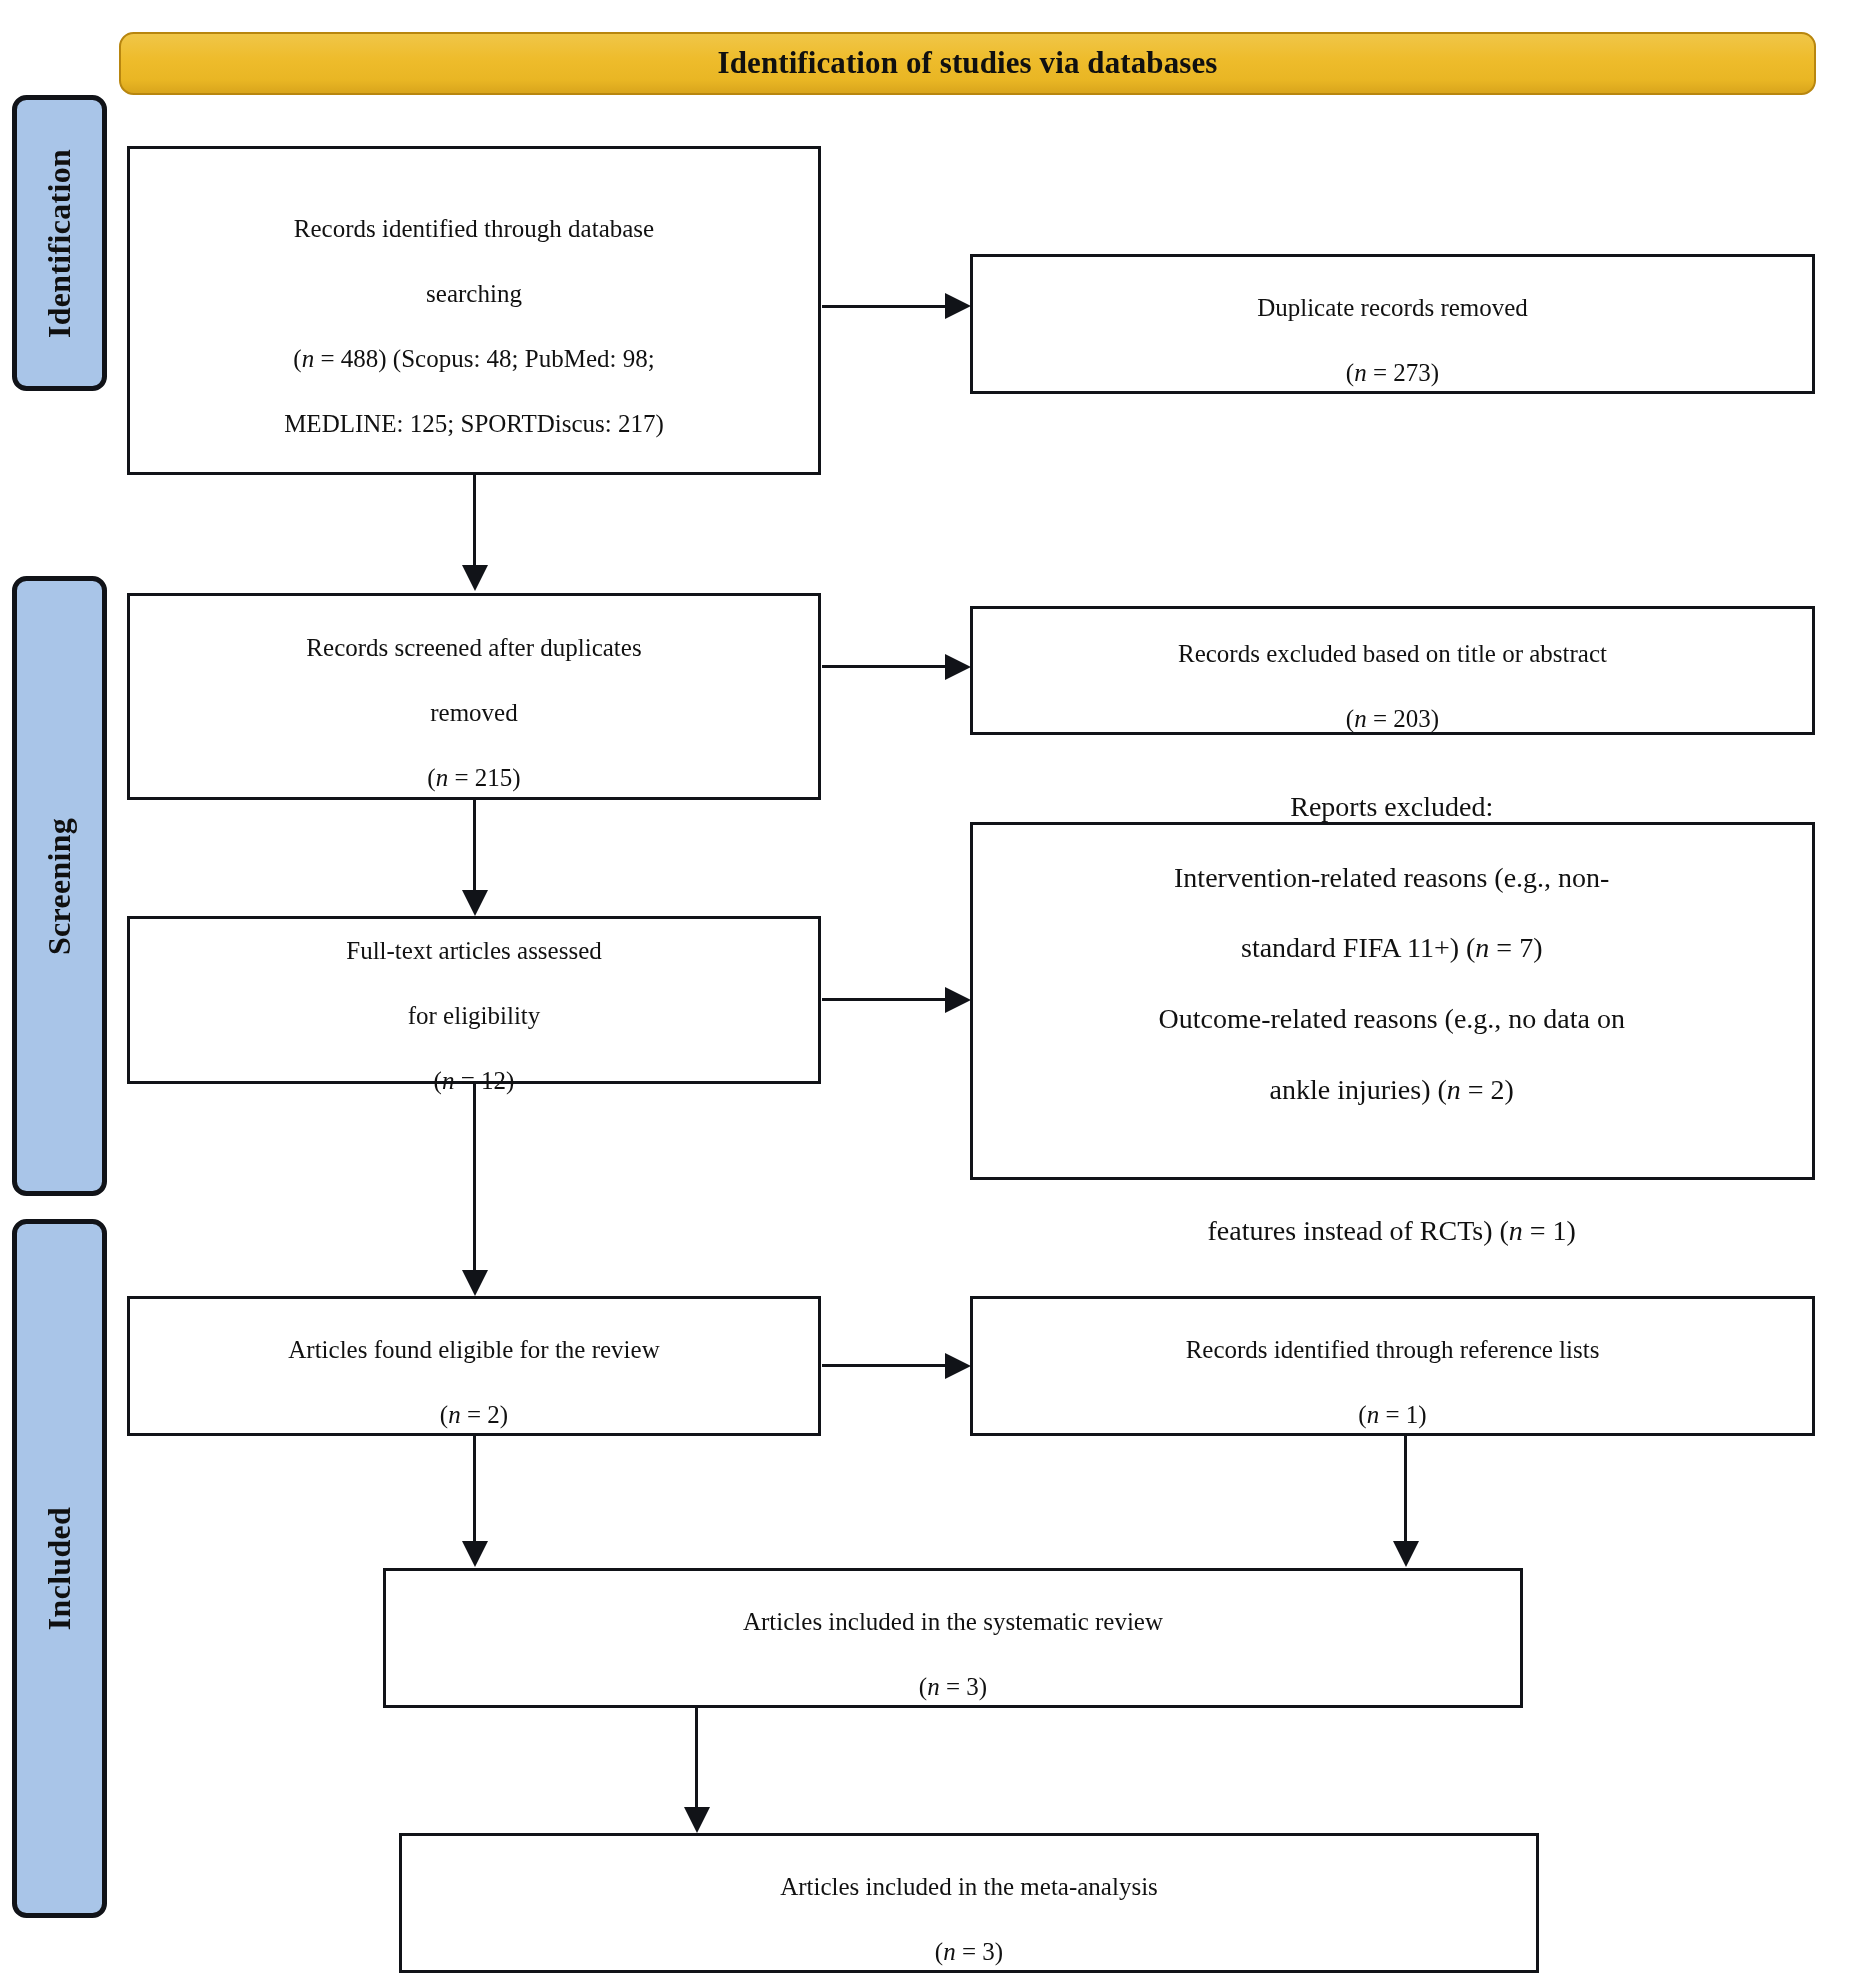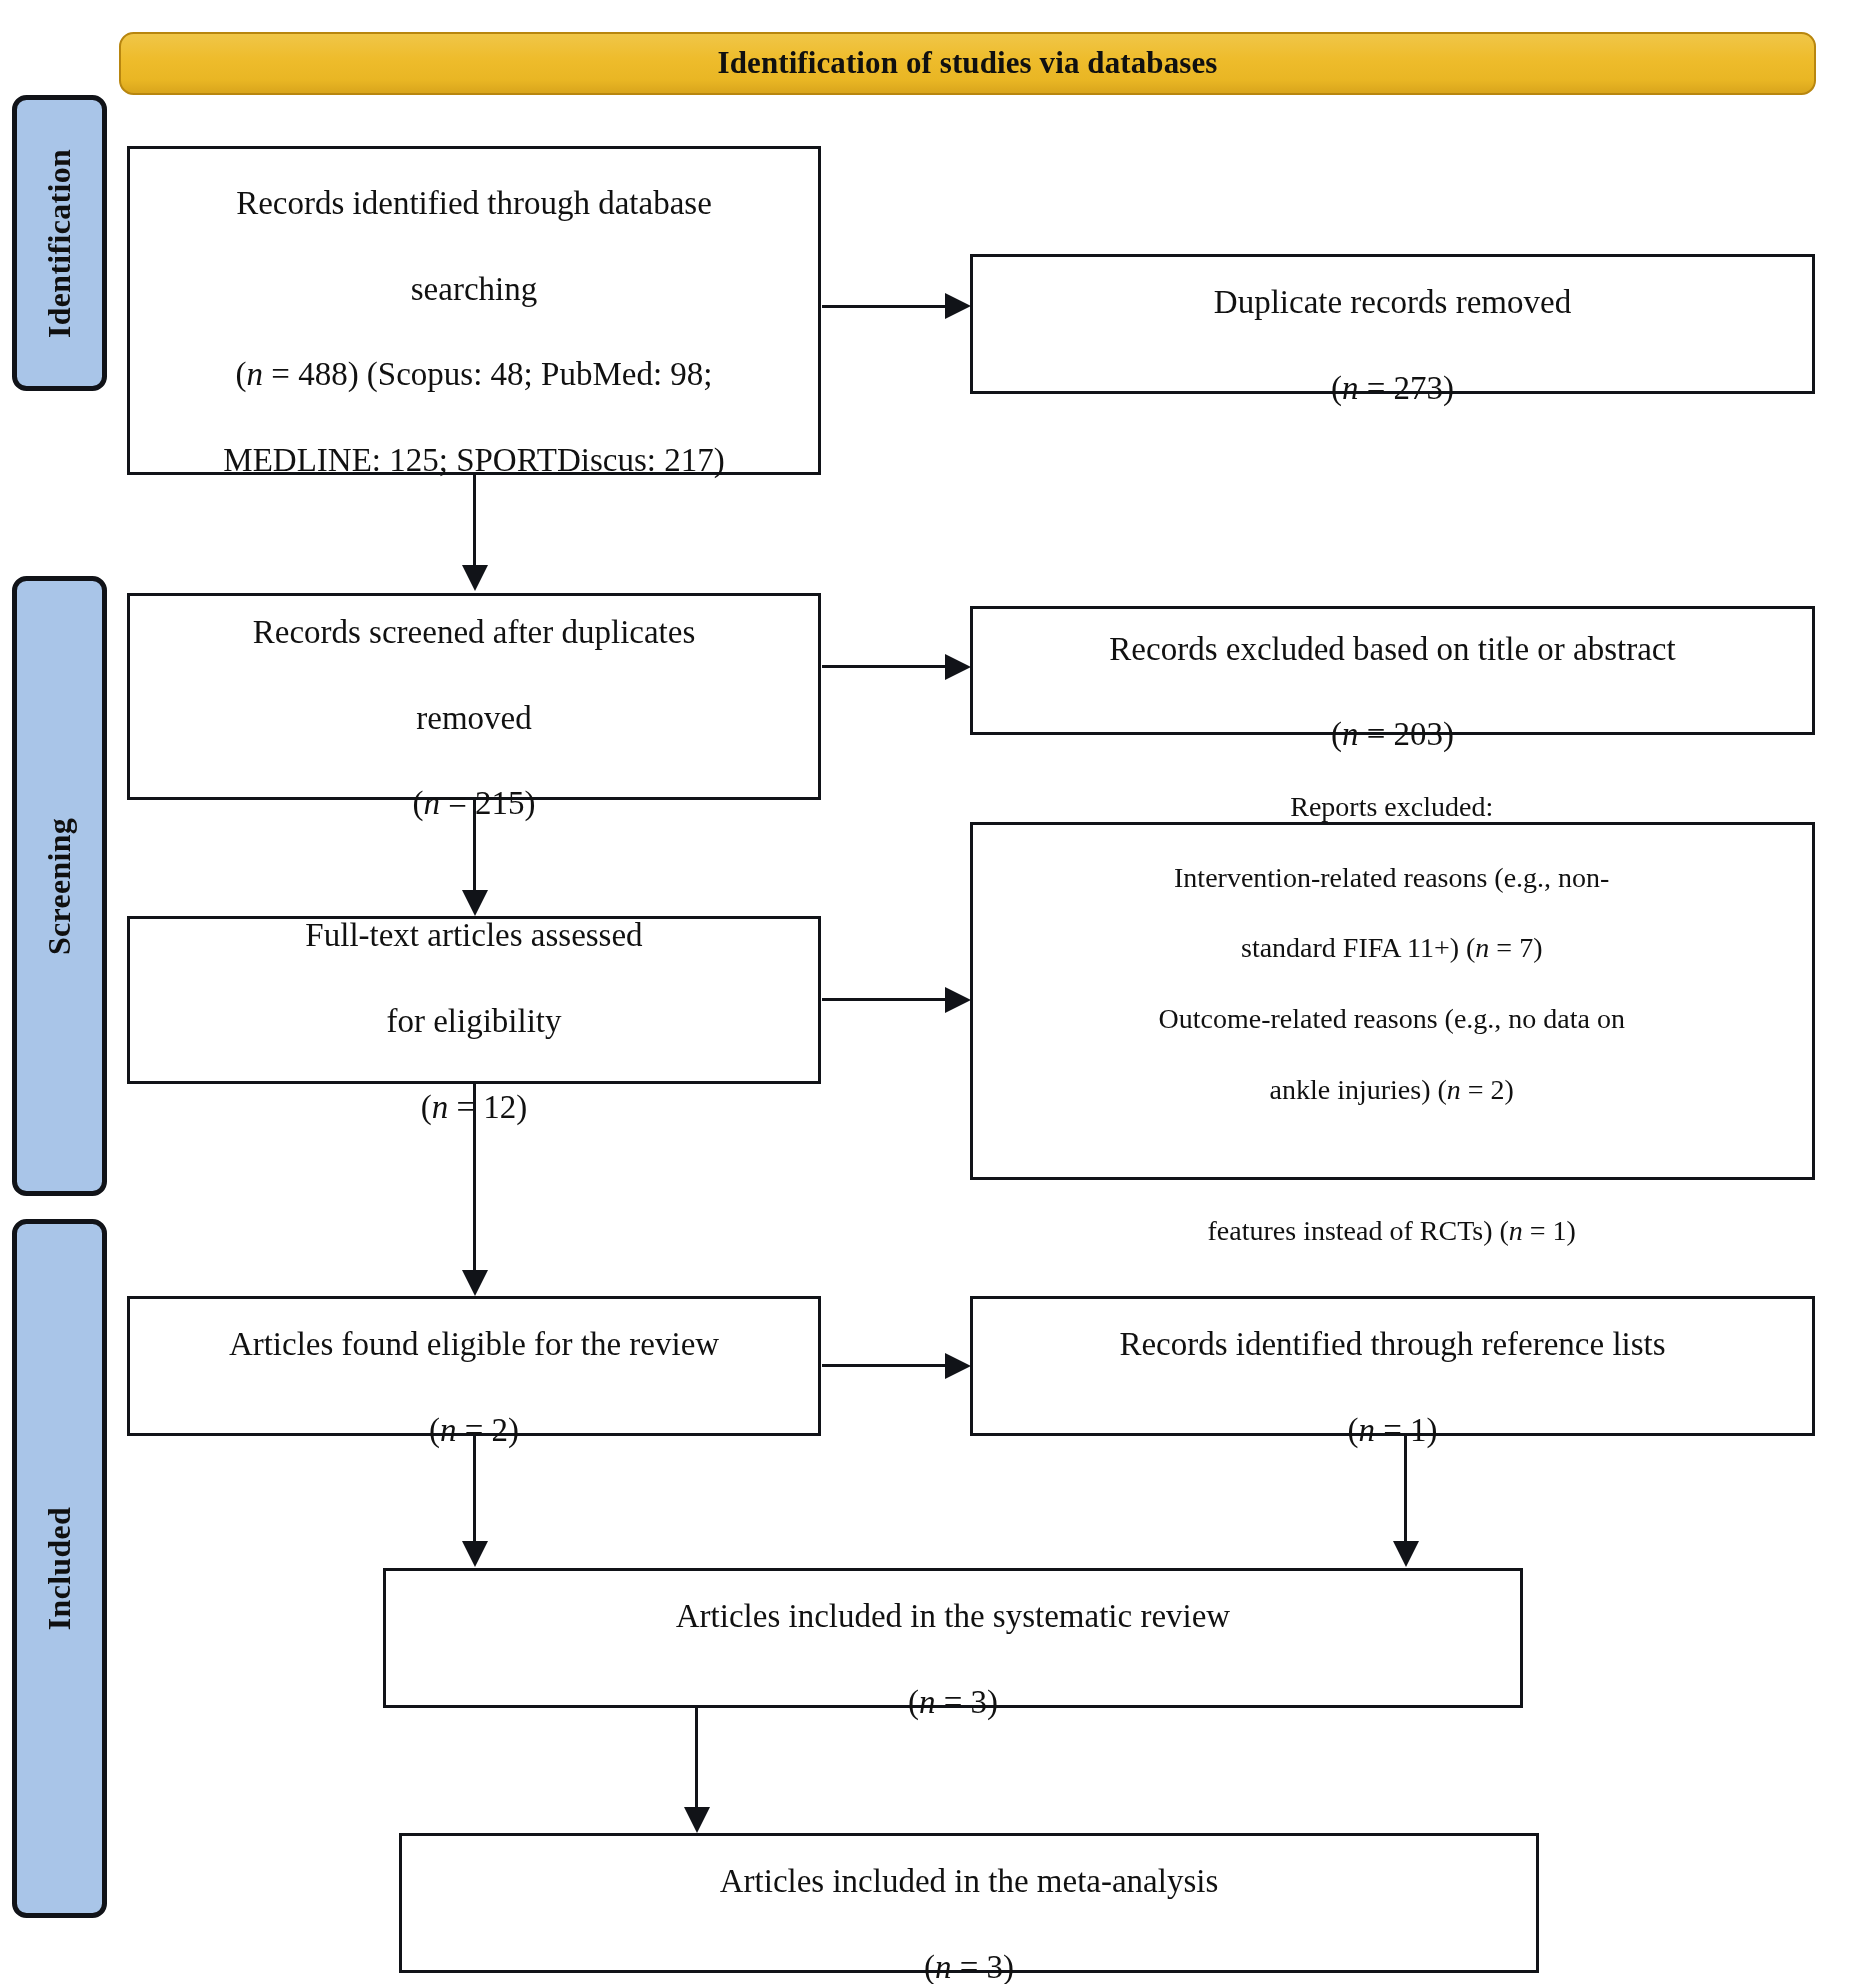--- a/index.html
+++ b/index.html
@@ -70,21 +70,21 @@
     position: absolute;
     background: #ffffff;
     border: 3.9px solid #111318;
     box-sizing: border-box;
     display: flex;
     align-items: center;
     justify-content: center;
     padding: 5.6px 14.5px;
   }
   .pbox-text {
-    font-size: 33px;
+    font-size: 25px;
     line-height: 1.30;
     color: #111111;
     text-align: center;
     white-space: pre-line;
   }
   .pbox-text.small {
     font-size: 28px;
     line-height: 1.26;
   }
   .ital { font-style: italic; }

